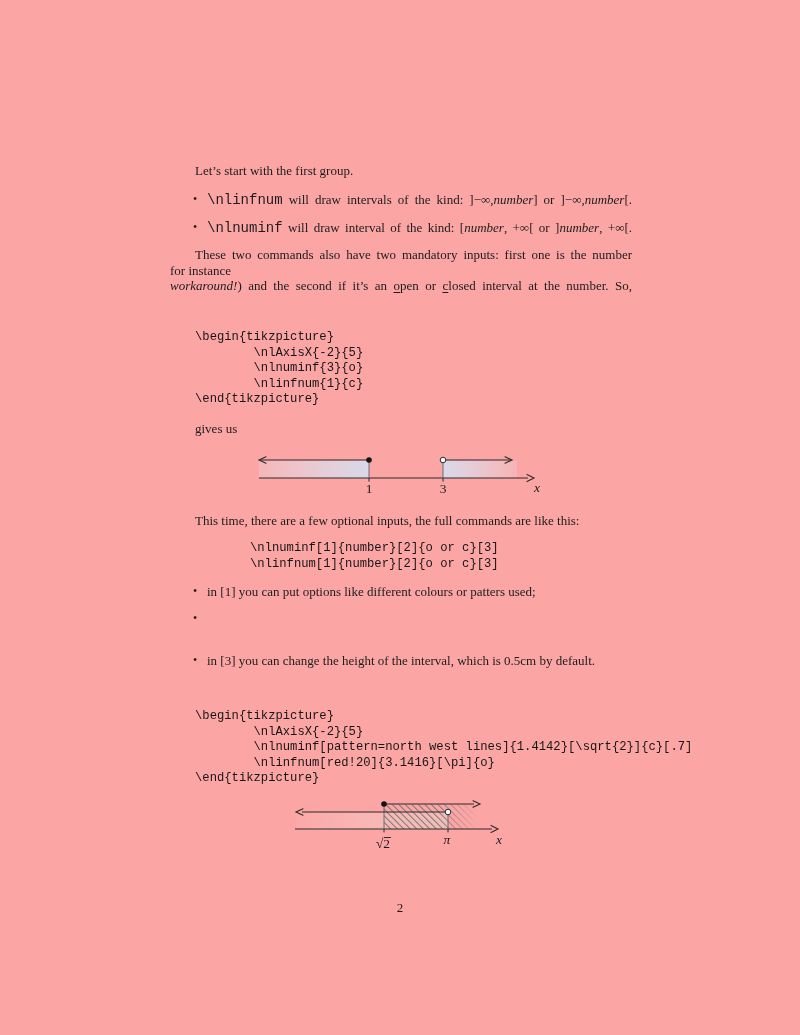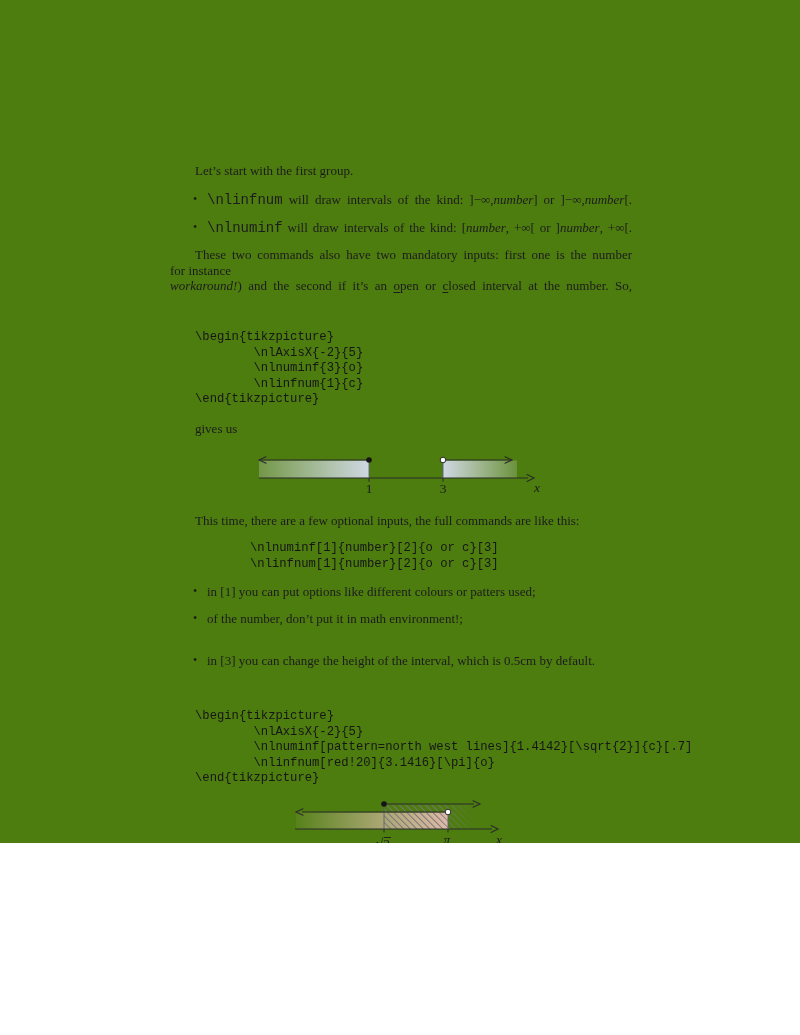--- a/index.html
+++ b/index.html
@@ -1,16 +1,16 @@
 <!DOCTYPE html>
 <html><head>
 <meta charset="utf-8">
 <style>
   html,body{margin:0;padding:0;background:#ffffff}
-  .page{position:relative;width:800px;height:843px;background:#4d7c0f;overflow:hidden;
+  .page{position:relative;width:800px;height:1035px;background:#fca5a5;overflow:hidden;
         font-family:"Liberation Serif","DejaVu Serif",serif;color:#1c1c1c}
   .block{position:absolute;left:170px;width:462px;font-size:13px;line-height:15.6px}
   .tl{min-height:15.6px}
   .just{text-align:justify;text-align-last:justify}
   .ind{text-indent:25px}
   .seg-it{font-style:italic}
   .seg-u{text-decoration:underline;text-underline-offset:2px}
   .seg-code{font-family:"Liberation Mono","DejaVu Sans Mono",monospace;font-size:14px}
   .codeblock{position:absolute;left:195px;font-family:Liberation Mono, monospace;
              font-size:12.2px;line-height:15.6px;color:#161616}
@@ -35,21 +35,21 @@
 
   <div class="bullet" style="top:192px">
     <span class="marker">•</span>
     <div>
         <div class="tl just"><span class="seg-code">\nlinfnum</span><span> will draw intervals of the kind: ]−∞,</span><span class="seg-it">number</span><span>] or ]−∞,</span><span class="seg-it">number</span><span>[.</span></div>
       </div>
   </div>
   <div class="bullet" style="top:220px">
     <span class="marker">•</span>
     <div>
-        <div class="tl just"><span class="seg-code">\nlnuminf</span><span> will draw intervals of the kind: [</span><span class="seg-it">number</span><span>, +∞[ or ]</span><span class="seg-it">number</span><span>, +∞[.</span></div>
+        <div class="tl just"><span class="seg-code">\nlnuminf</span><span> will draw interval of the kind: [</span><span class="seg-it">number</span><span>, +∞[ or ]</span><span class="seg-it">number</span><span>, +∞[.</span></div>
       </div>
   </div>
 
   <div class="block" style="top:247px">
       <div class="tl just ind"><span>These two commands also have two mandatory inputs: first one is the number</span></div>
       <div class="tl"><span>for instance</span></div>
       <div class="tl just"><span class="seg-it">workaround!</span><span>) and the second if it’s an </span><span class="seg-u">o</span><span>pen or </span><span class="seg-u">c</span><span>losed interval at the number. So,</span></div>
     </div>
 
   <div class="codeblock" style="top:330px">
@@ -103,21 +103,20 @@
 
   <div class="bullet" style="top:584px">
     <span class="marker">•</span>
     <div>
         <div class="tl"><span>in [1] you can put options like different colours or patters used;</span></div>
       </div>
   </div>
   <div class="bullet" style="top:611px">
     <span class="marker">•</span>
     <div>
-        <div class="tl"><span>of the number, don’t put it in math environment!;</span></div>
       </div>
   </div>
   <div class="bullet" style="top:653px">
     <span class="marker">•</span>
     <div>
         <div class="tl"><span>in [3] you can change the height of the interval, which is 0.5cm by default.</span></div>
       </div>
   </div>
 
 

